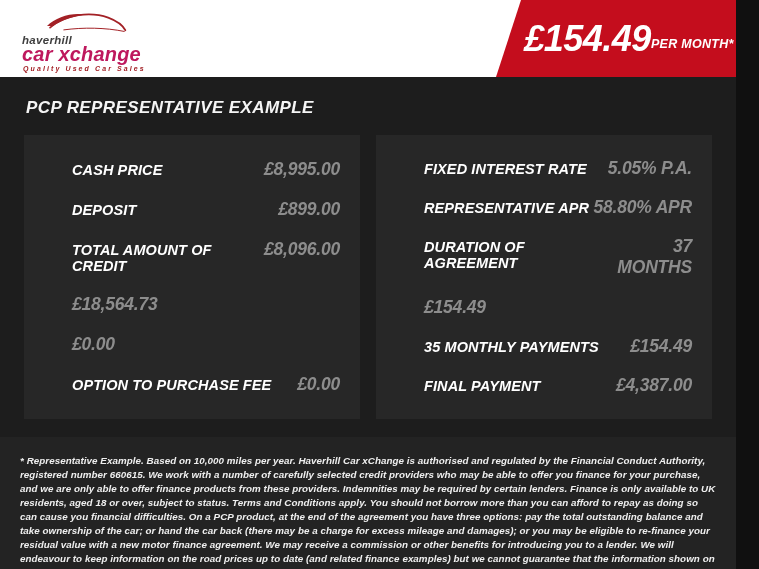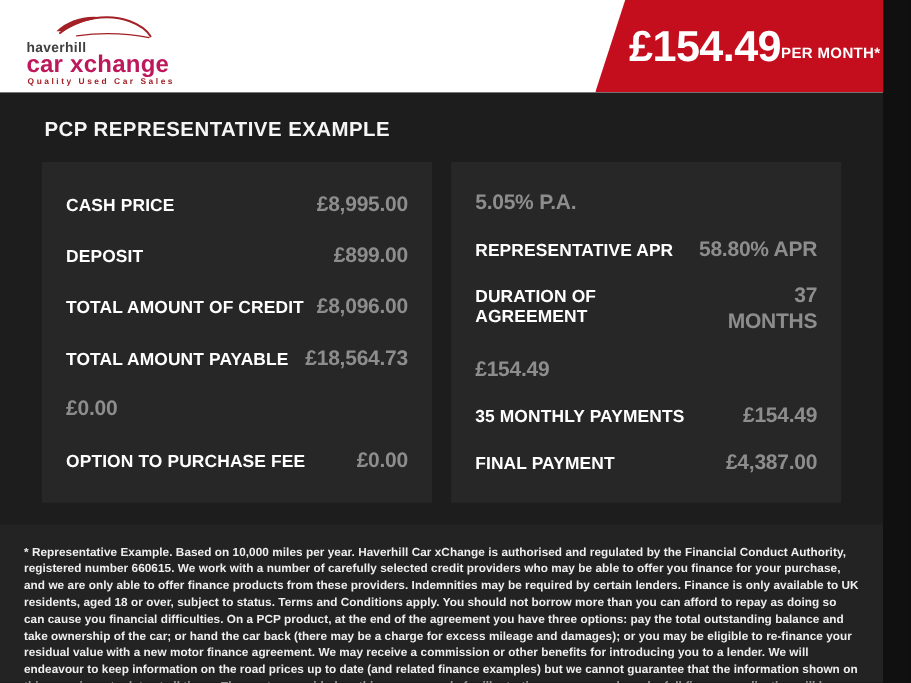--- a/index.html
+++ b/index.html
@@ -1,20 +1,20 @@
 <!DOCTYPE html>
 <html><head>
 <meta charset="utf-8">
 <style>
   * { margin: 0; padding: 0; box-sizing: border-box; }
   html, body { background: #101010; }
   body { font-family: "Liberation Sans", sans-serif; }
   .page {
     position: relative; width: 736px; height: 569px;
-    background: #1d1d1d; overflow: hidden;
+    background: #1d1d1d; overflow: hidden; font-style: italic;
   }
 
   
   .header {
     position: relative; width: 100%; height: 77px;
     background: #ffffff; overflow: hidden;
   }
   .logo { position: absolute; left: 22px; top: 8px; width: 130px; height: 64px; }
   .logo-car { position: absolute; left: 14px; top: 2px; width: 100px; height: 26px; }
   .logo-line1 {
@@ -33,33 +33,33 @@
     position: absolute; right: 0; top: 0; height: 77px; width: 240px;
     background: #c40d1d;
     clip-path: polygon(25px 0, 100% 0, 100% 100%, 0 100%);
     display: flex; align-items: center; justify-content: center;
     padding-left: 26px; color: #ffffff;
   }
   .price-amount { font-size: 36px; font-weight: bold; letter-spacing: -0.5px; }
   .price-suffix { font-size: 12.5px; font-weight: bold; margin-top: 10px; letter-spacing: 0.3px; }
 
   
-  .main { padding: 21px 35px 0; }
+  .main { padding: 21px 24px 0; }
   .section-title {
     color: #f5f5f5; font-size: 17px; font-weight: bold; letter-spacing: 0.4px;
     padding-left: 2px;
   }
   .panels { display: flex; gap: 16px; margin-top: 17px; }
   .panel {
     flex: 1; height: 284px; background: #272727;
     display: flex; flex-direction: column; justify-content: space-around;
     padding: 14px 20px;
   }
   .finance-row {
-    display: flex; justify-content: space-between; align-items: baseline;
+    display: flex; justify-content: space-between; align-items: baseline; margin-left: 28px;
   }
   .row-label {
     color: #ffffff; font-size: 14.5px; font-weight: bold; letter-spacing: 0.1px;
   }
   .row-value {
     color: #8d8d8d; font-size: 17.5px; font-weight: bold; letter-spacing: -0.2px; text-align: right;
   }
 
   
   .footer {
@@ -105,33 +105,33 @@
           </div>
           <div class="finance-row">
             <span class="row-label">DEPOSIT</span>
             <span class="row-value">£899.00</span>
           </div>
           <div class="finance-row">
             <span class="row-label">TOTAL AMOUNT OF CREDIT</span>
             <span class="row-value">£8,096.00</span>
           </div>
           <div class="finance-row">
-            <span class="row-label">TOTAL AMOUNT PAYABLE</span>
             <span class="row-value">£18,564.73</span>
           </div>
           <div class="finance-row">
             <span class="row-value">£0.00</span>
           </div>
           <div class="finance-row">
             <span class="row-label">OPTION TO PURCHASE FEE</span>
             <span class="row-value">£0.00</span>
           </div>
         </div>
       <div class="panel">
           <div class="finance-row">
+            <span class="row-label">FIXED INTEREST RATE</span>
             <span class="row-value">5.05% P.A.</span>
           </div>
           <div class="finance-row">
             <span class="row-label">REPRESENTATIVE APR</span>
             <span class="row-value">58.80% APR</span>
           </div>
           <div class="finance-row">
             <span class="row-label">DURATION OF AGREEMENT</span>
             <span class="row-value">37 MONTHS</span>
           </div>

